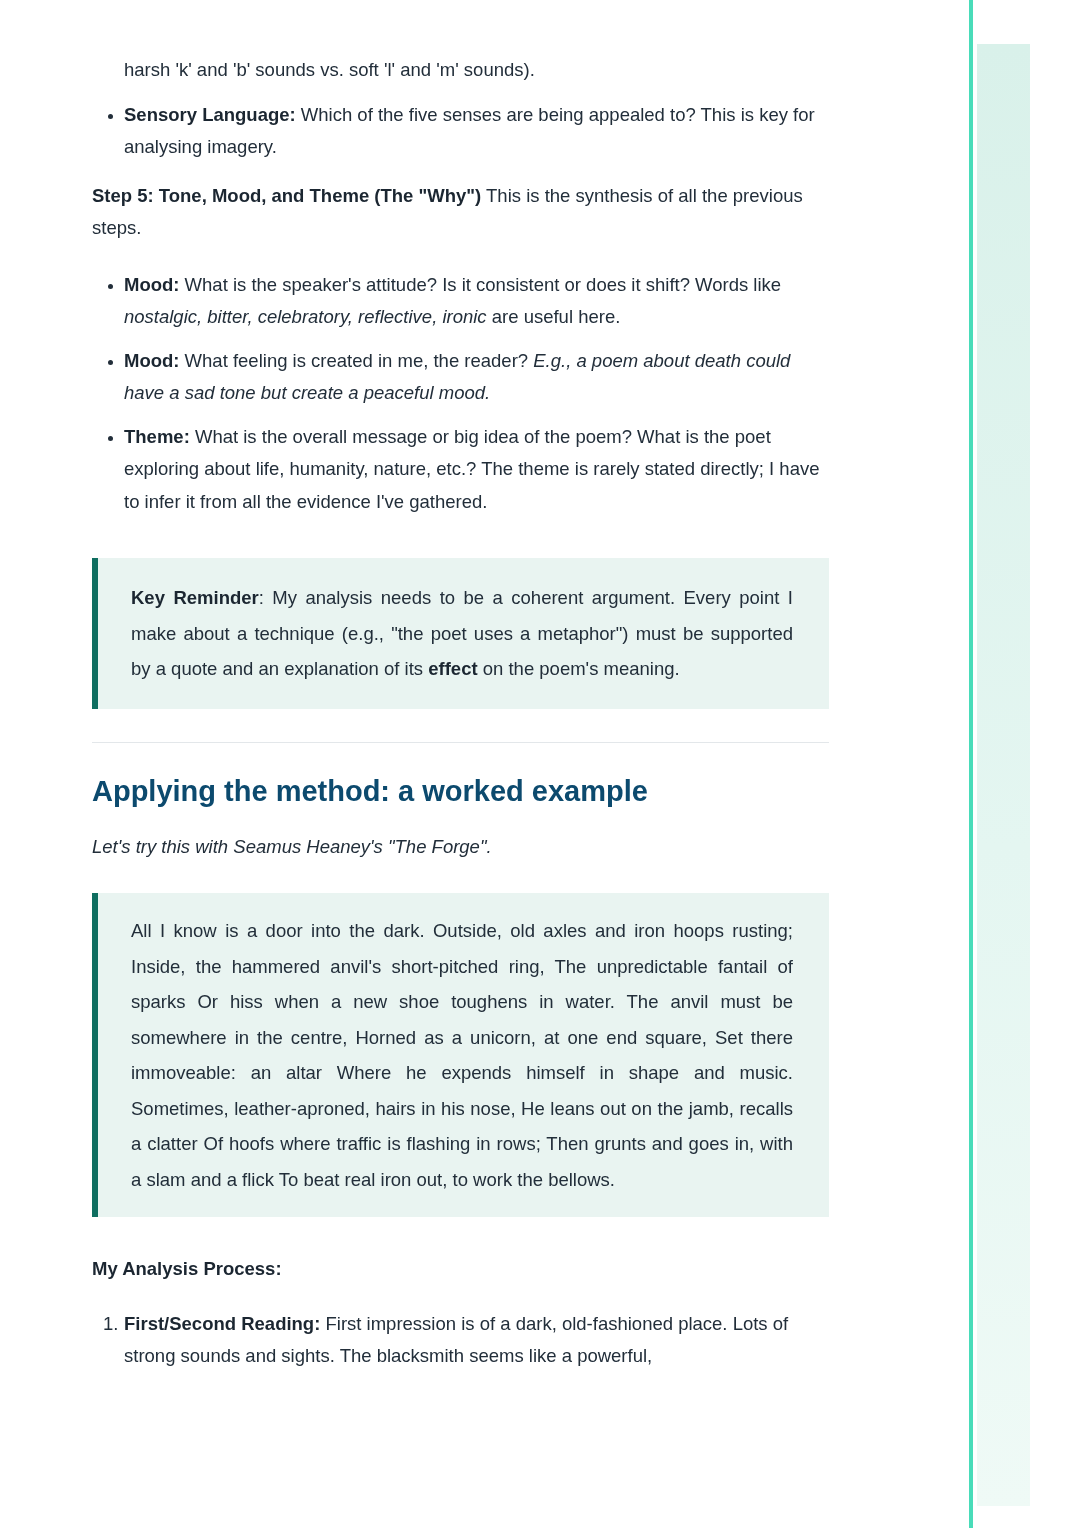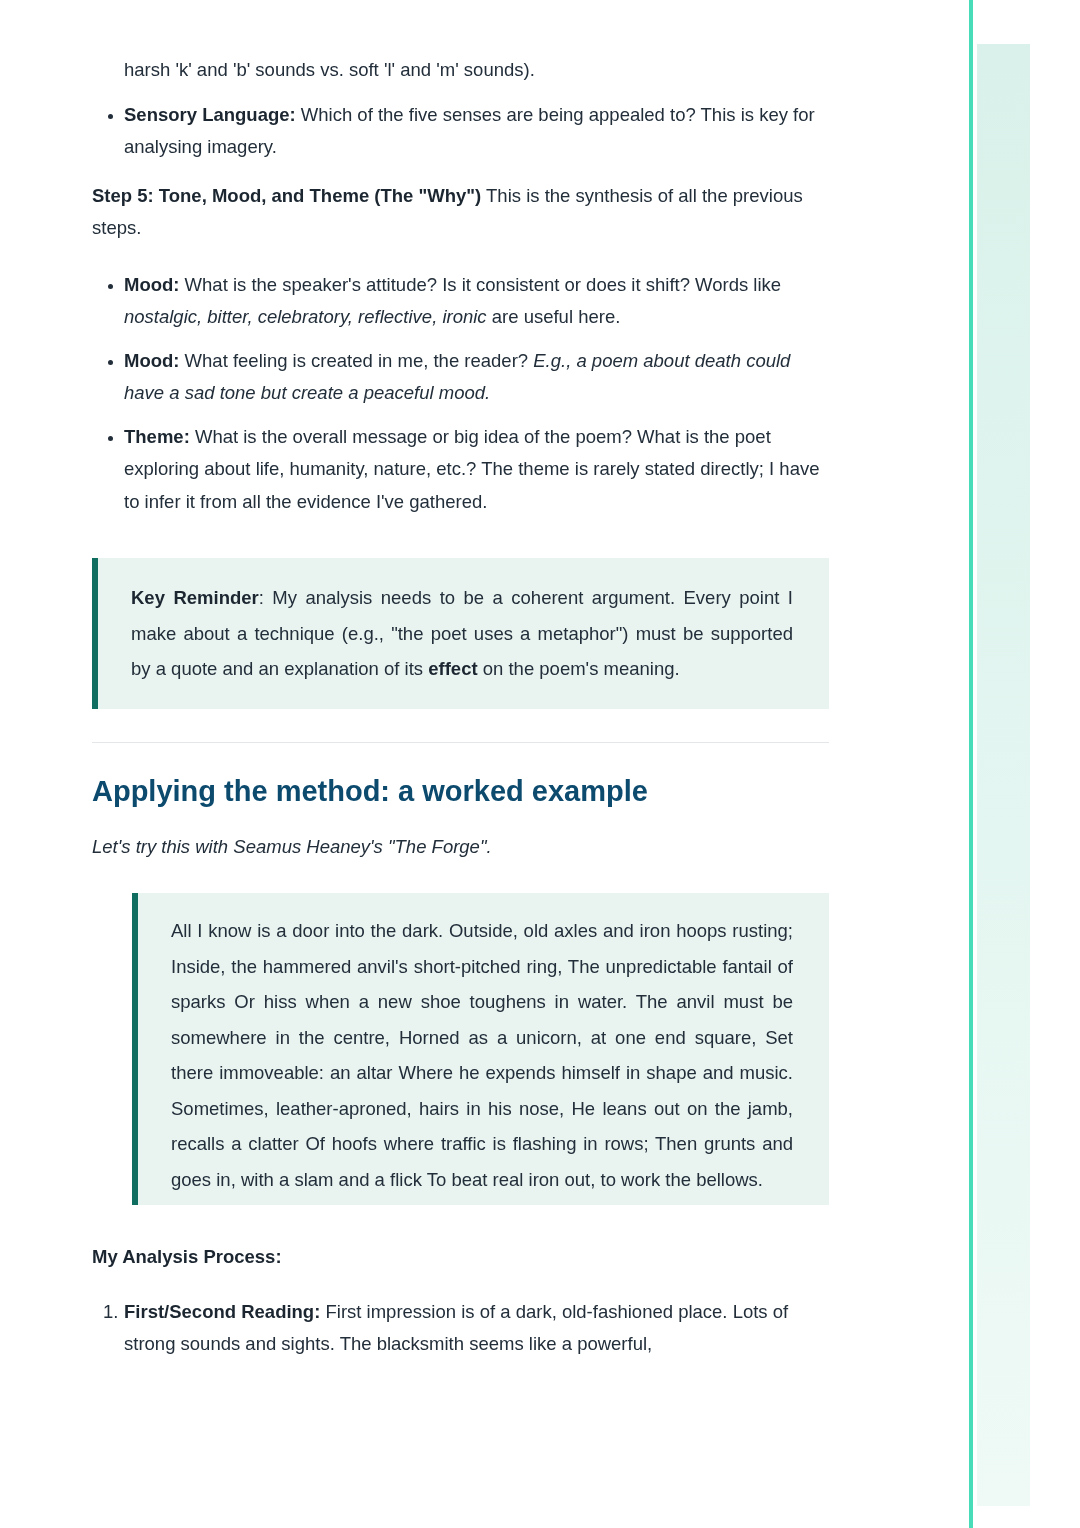--- a/index.html
+++ b/index.html
@@ -49,21 +49,21 @@
   .p-step5 { margin-top: 16px; }
   .tmt { margin-top: 24px !important; }
   .callout {
     margin-top: 40px;
     background: #e9f4f1;
     border-left: 6px solid #0f6e60;
     padding: 22px 36px 22px 33px;
     line-height: 35.5px;
   }
   .callout p { text-align: justify; }
-  .poem-callout { margin-top: 30px; padding-top: 20px; padding-bottom: 8px; margin-left: 40px; }
+  .poem-callout { margin-top: 30px; padding-top: 20px; padding-bottom: 20px; }
   .divider {
     border: none;
     border-top: 1px solid #e3e7ea;
     margin: 33px 0 0 0;
   }
   .section-heading {
     margin: 30px 0 1px 0;
     font-size: 29px;
     line-height: 36px;
     font-weight: 700;

